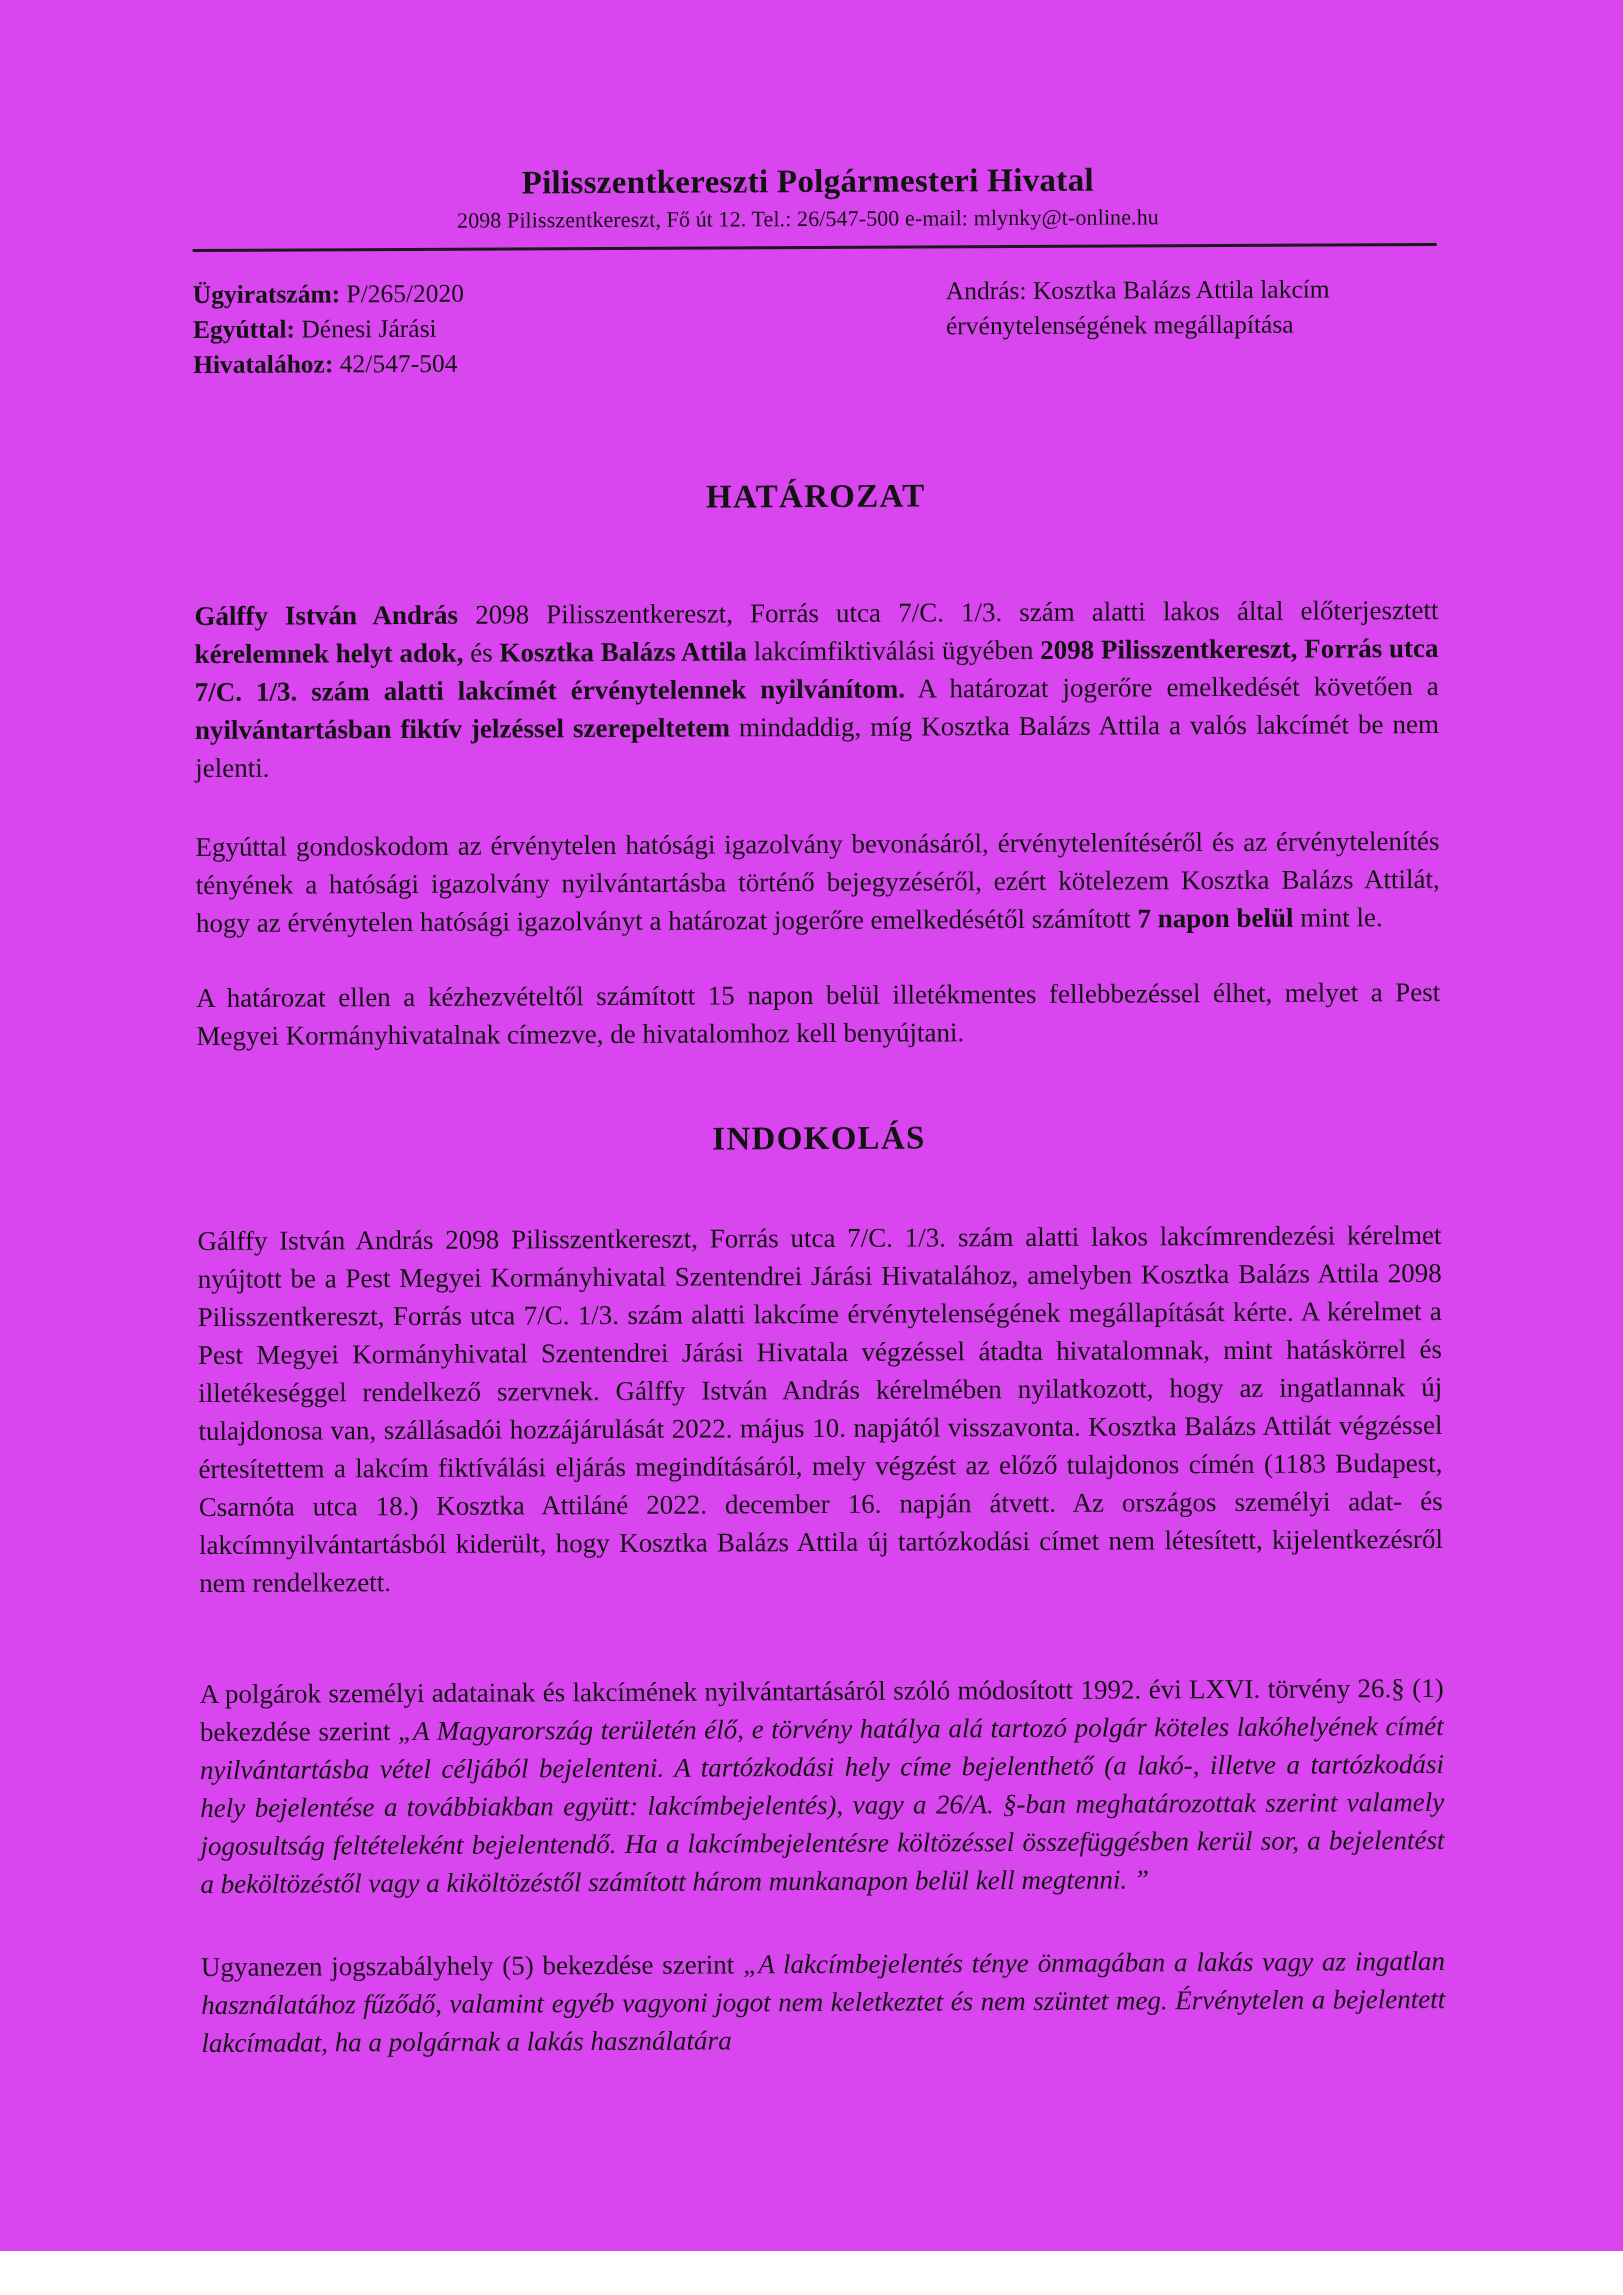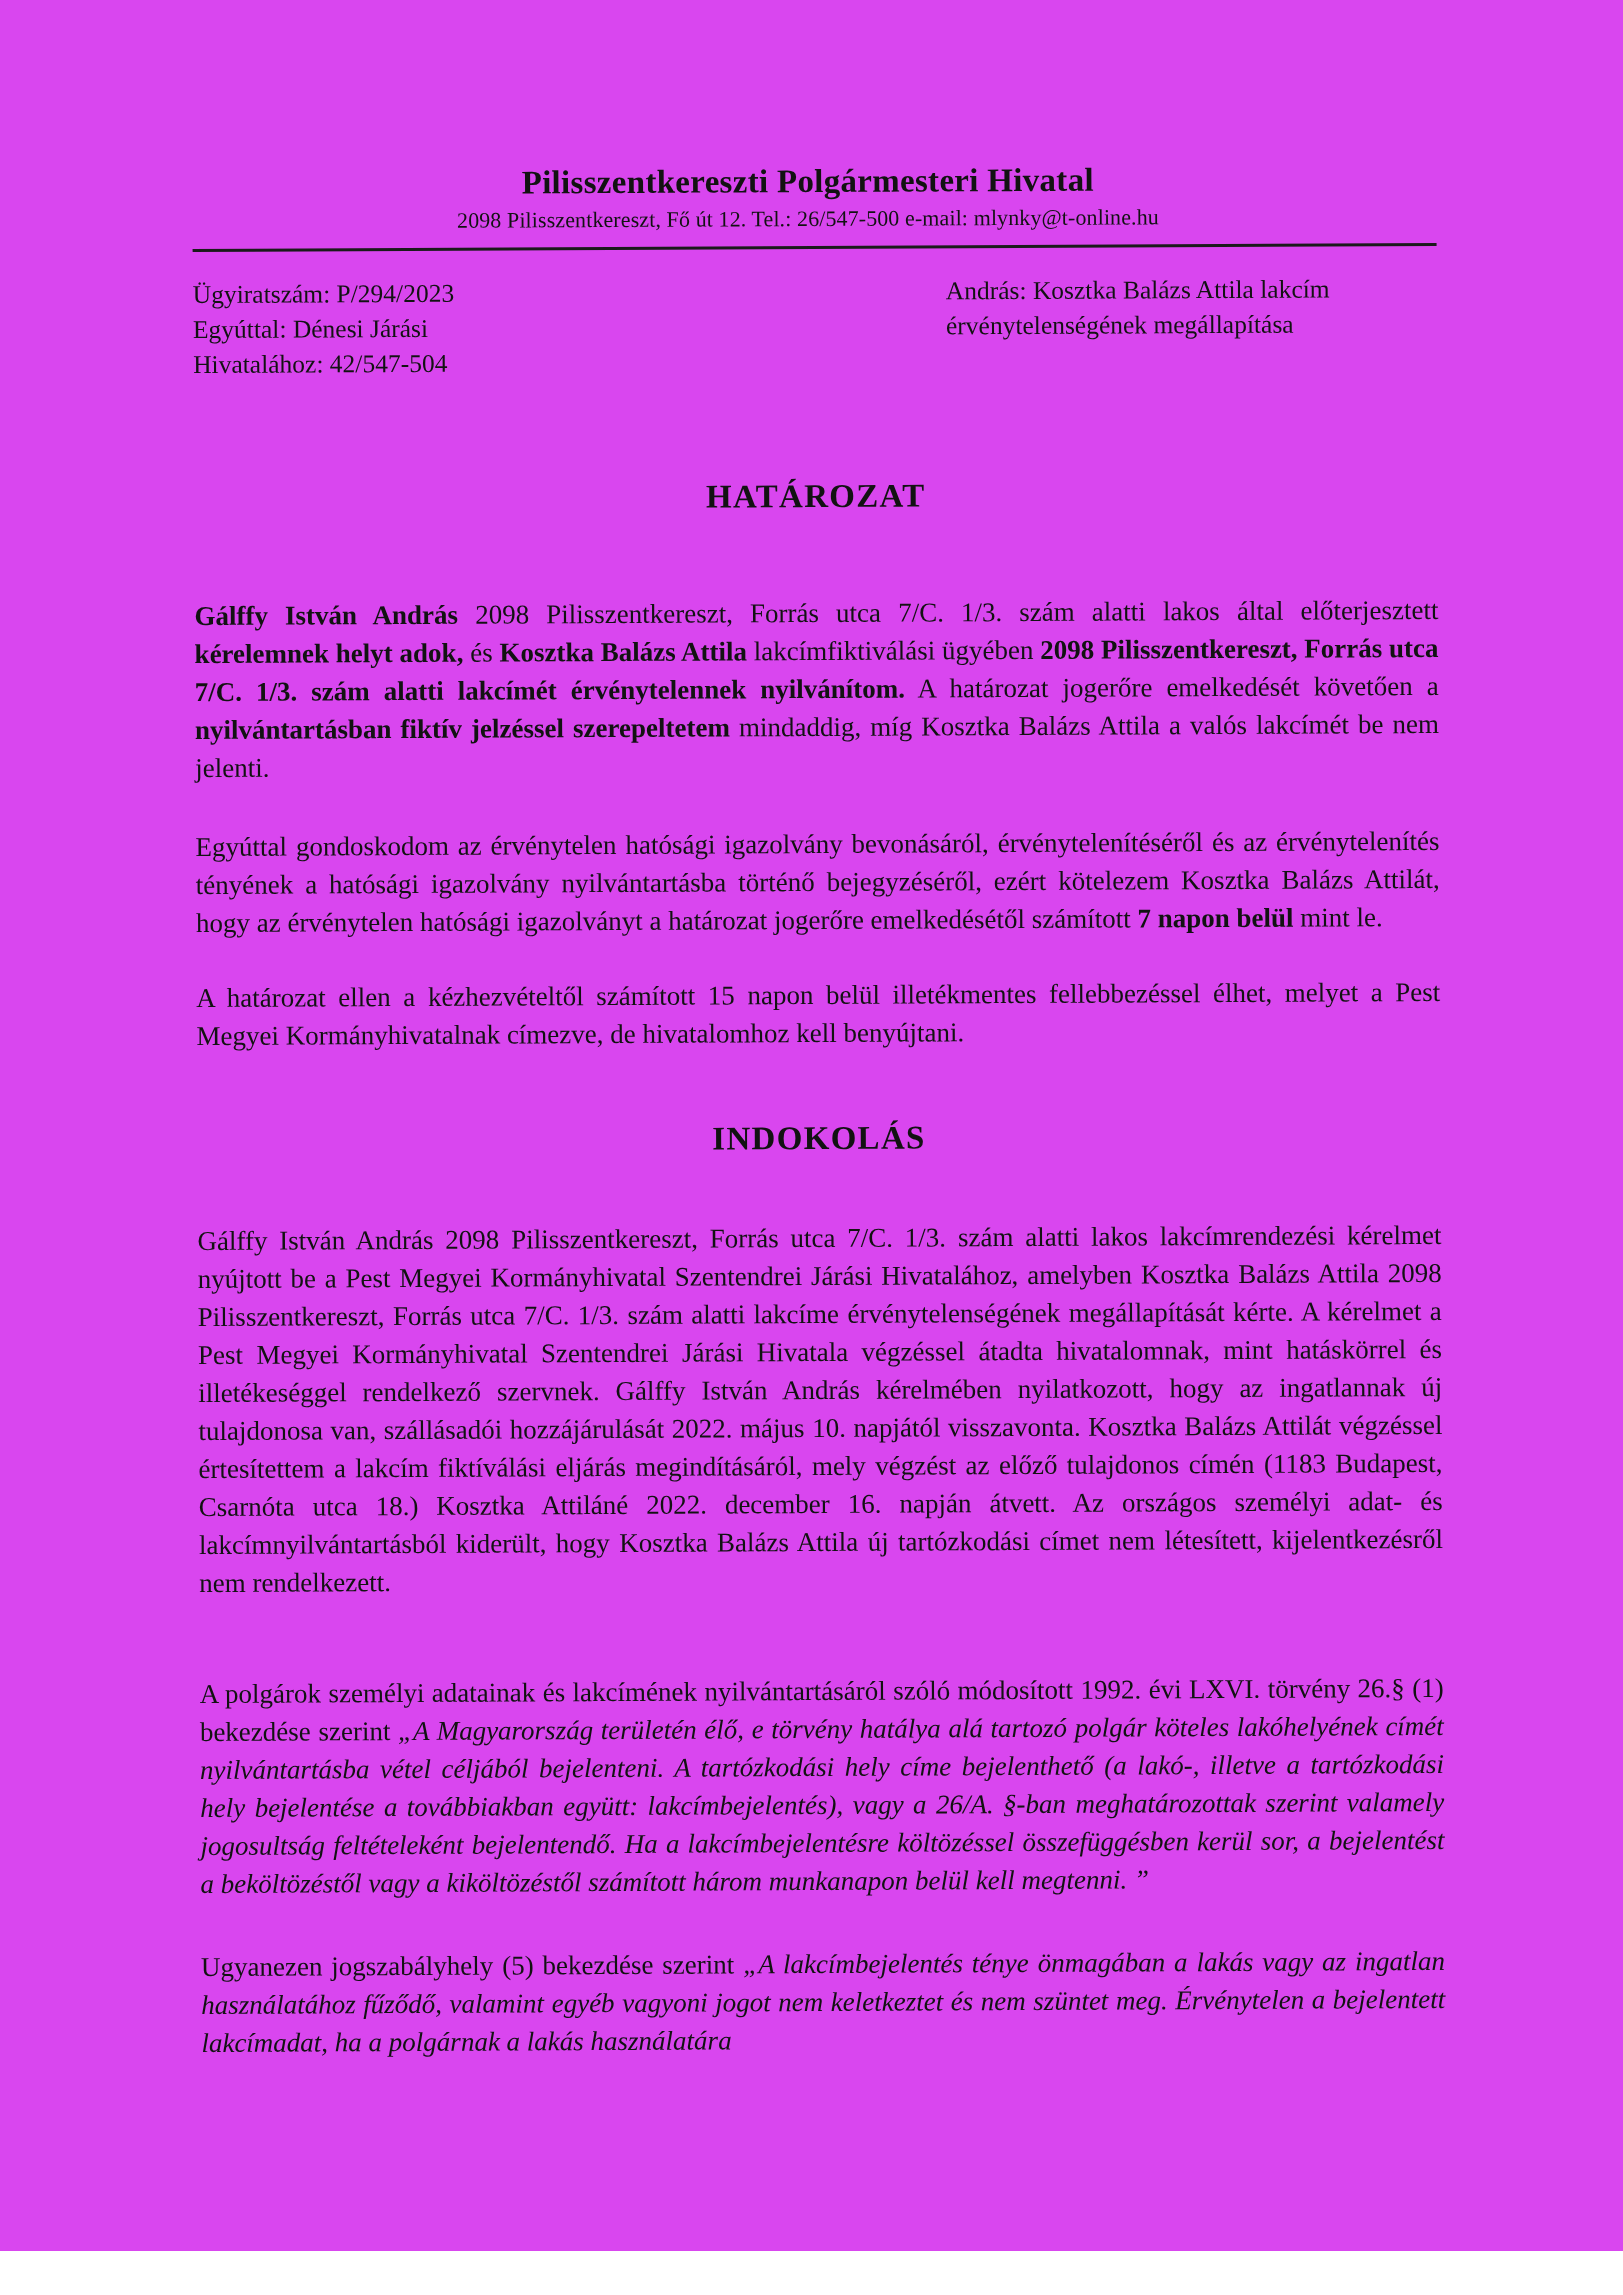--- a/index.html
+++ b/index.html
@@ -45,21 +45,21 @@
     background: #1a1a1a;
   }
   .meta {
     margin: 25px 183px 0 196px;
     display: flex;
     justify-content: space-between;
     align-items: flex-start;
     font-size: 25.5px;
     line-height: 35px;
   }
-  .meta .lbl { font-weight: 400; }
+  .meta .lbl { font-weight: 700; }
   .meta-right { width: 491px; }
   .heading {
     margin: 99px 183px 0 196px;
     text-align: center;
     font-size: 33px;
     line-height: 37px;
     font-weight: 700;
     letter-spacing: 1.3px;
   }
   .heading-2 {
@@ -88,21 +88,21 @@
 
     <div class="hdr">
       <div class="title">Pilisszentkereszti Polgármesteri Hivatal</div>
       <div class="subtitle">2098 Pilisszentkereszt, Fő út 12. Tel.: 26/547-500 e-mail: mlynky@t-online.hu</div>
     </div>
 
     <div class="rule"></div>
 
     <div class="meta">
       <div class="meta-left">
-        <div><span class="lbl">Ügyiratszám:</span> <span>P/294/2023</span></div>
+        <div><span class="lbl">Ügyiratszám:</span> <span>P/265/2020</span></div>
         <div><span class="lbl">Egyúttal:</span> <span>Dénesi Járási</span></div>
         <div><span class="lbl">Hivatalához:</span> <span>42/547-504</span></div>
       </div>
       <div class="meta-right">
         <span>András:</span> <span>Kosztka Balázs Attila lakcím érvénytelenségének megállapítása</span>
       </div>
     </div>
 
     <div class="heading">HATÁROZAT</div>
 

